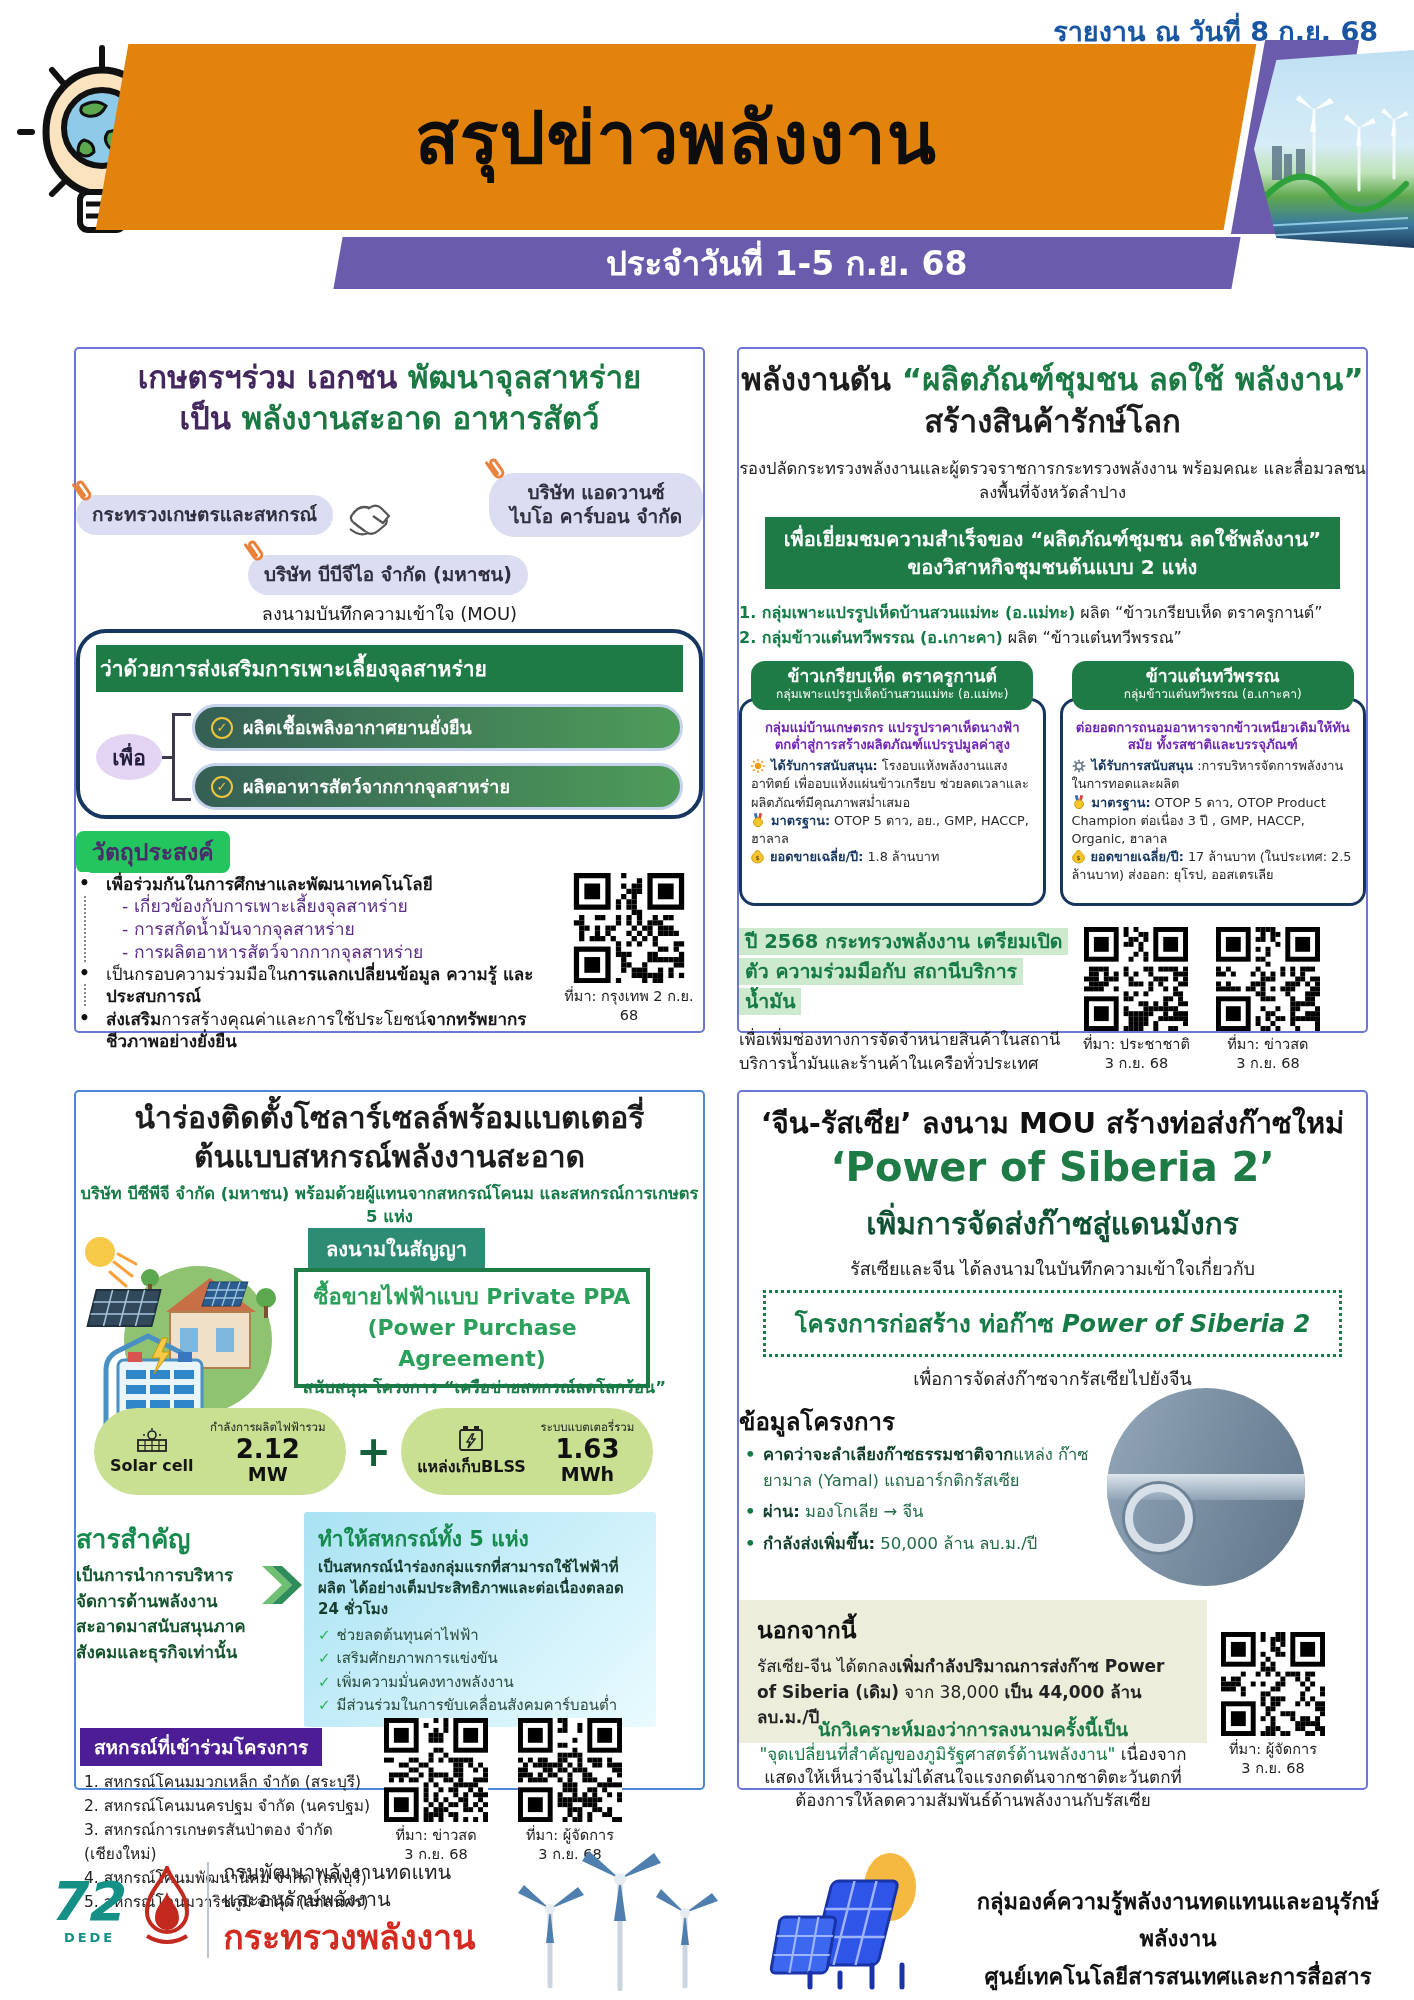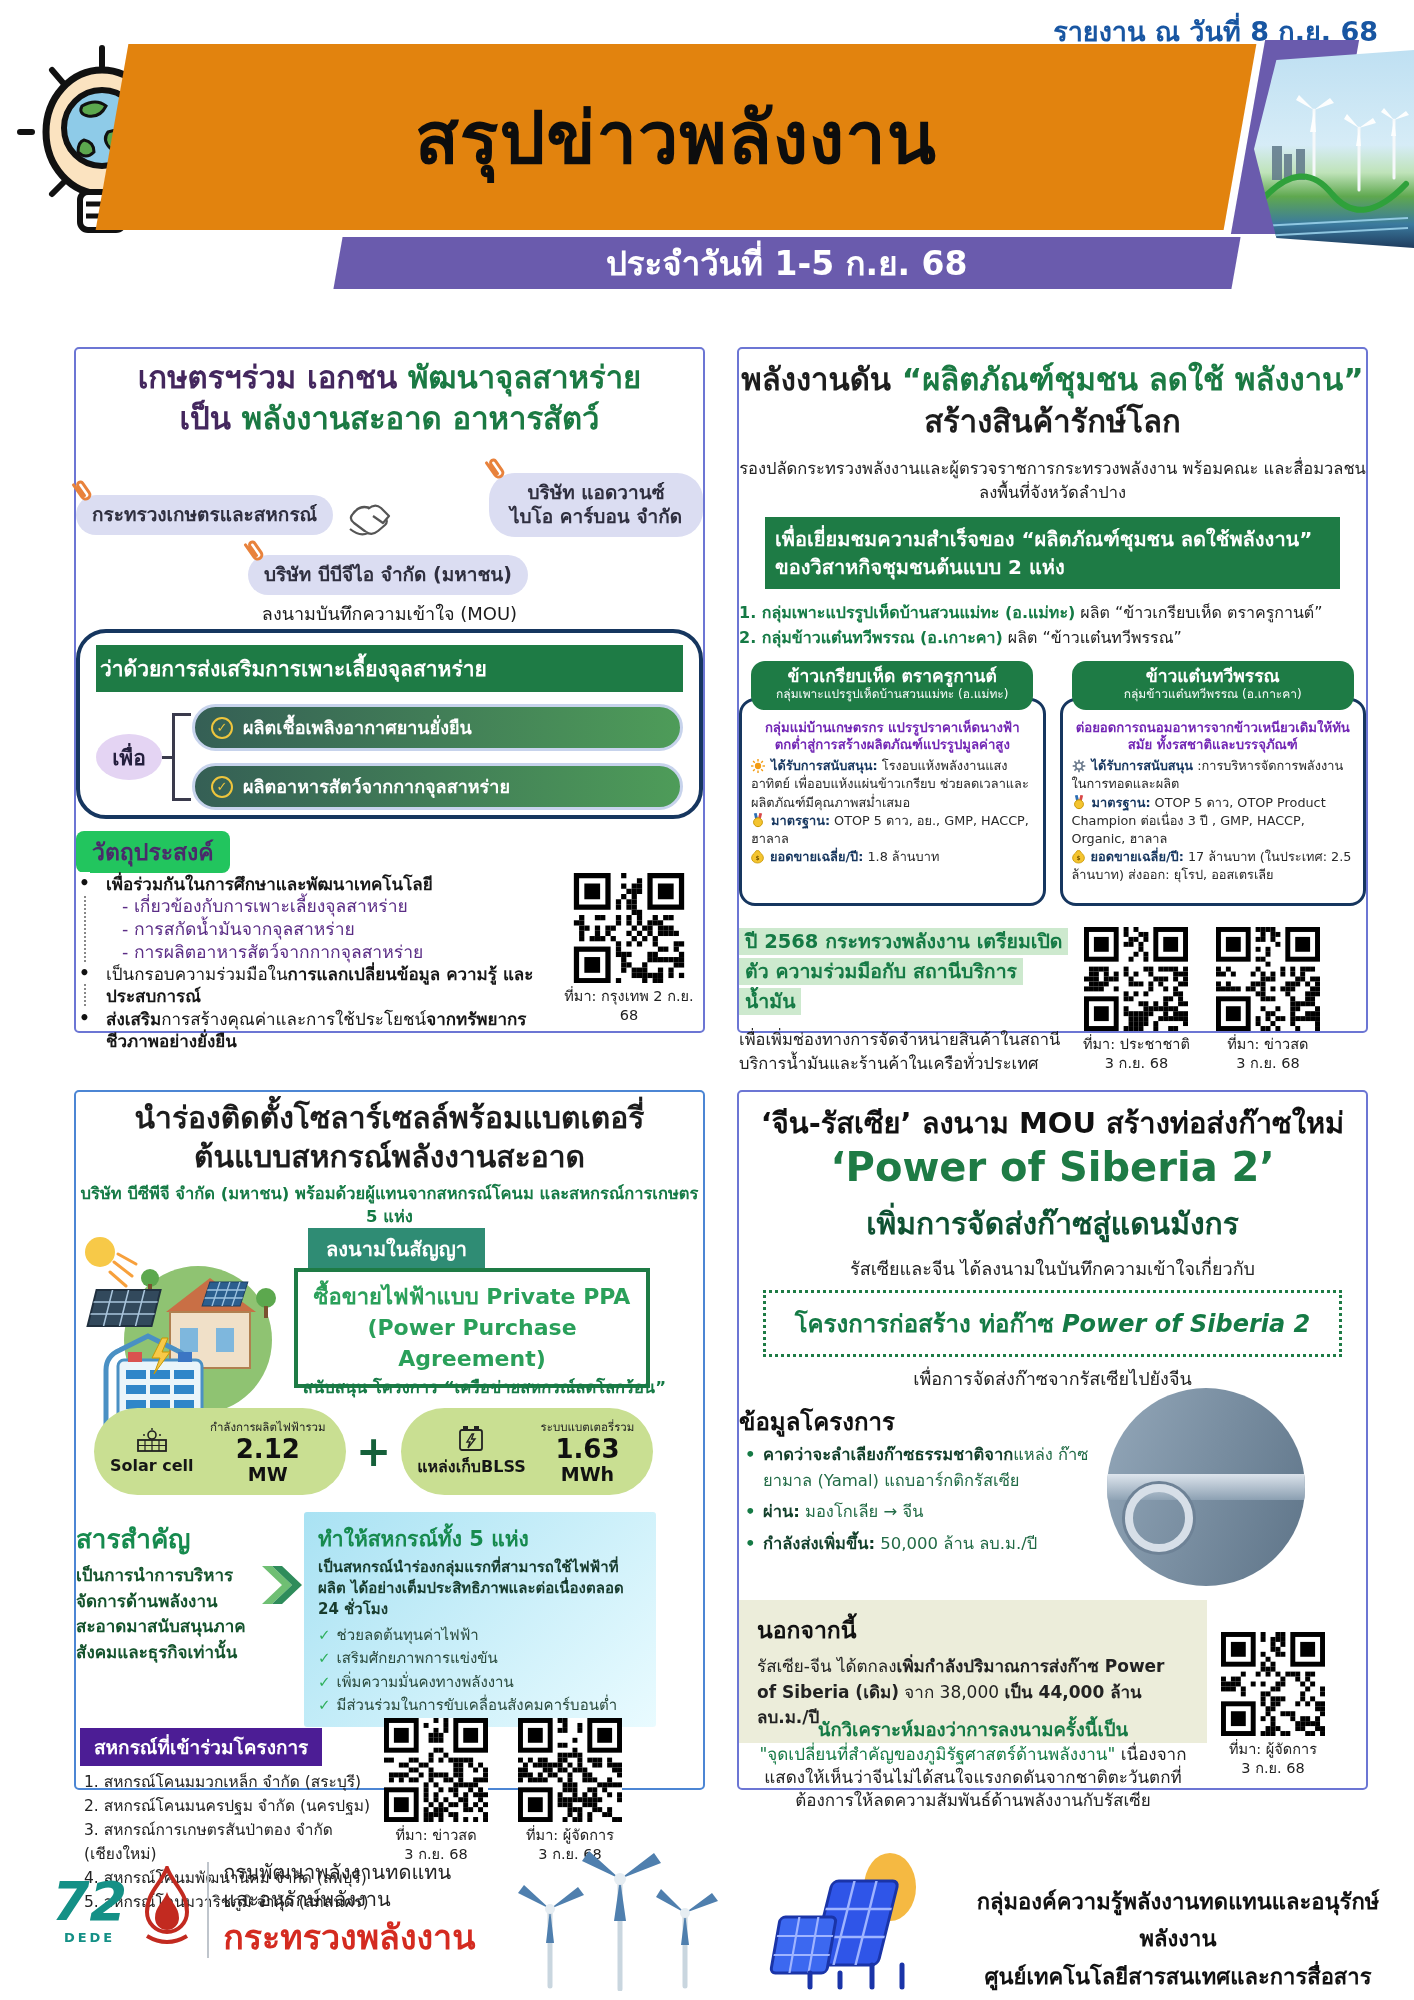--- a/index.html
+++ b/index.html
@@ -59,21 +59,21 @@
   .obj-item::before{content:"•";position:absolute;left:-7px;top:-1px;background:#fff;color:#111}
   .obj-sub{padding-left:36px;color:#5B2D86;font-weight:normal;font-size:17.5px;line-height:1.3}
   .qr-col{width:148px;display:flex;flex-direction:column;align-items:center;justify-content:flex-end;gap:4px}
   svg.qr{width:120px;height:120px}
   .qr-sm{width:104px !important;height:104px !important}
   .qr-caption{font-size:14.5px;color:#222;text-align:center;white-space:pre-line;line-height:1.3}
   
   .c2-title{left:0;right:0;top:10px;font-size:31px;font-weight:bold;line-height:1.35;text-align:center}
   .c2-sub{left:0;right:0;top:108px;font-size:16.5px;text-align:center;color:#222;line-height:1.45}
   .c2-green{left:26px;right:26px;top:168px;background:#1E7B45;color:#fff;font-weight:bold;font-size:20px;
-        padding:8px 10px;line-height:1.4}
+        text-align:center;padding:8px 10px;line-height:1.4}
   .c2-items{left:0;right:0;top:252px;font-size:16px;line-height:1.55;color:#222}
   .c2-items b.g{color:#157A45}
   .num{color:#157A45;font-weight:bold}
   .c2-cols{left:0;right:0;top:312px;display:flex;gap:14px}
   .col{flex:1;position:relative}
   .colhead{position:relative;z-index:2;width:92%;margin:0 auto;background:#1E7B45;border-radius:14px;
         color:#fff;text-align:center;padding:5px 8px 7px}
   .colhead .n{font-weight:bold;font-size:17.5px;line-height:1.2}
   .colhead .s{font-size:12px;line-height:1.3}
   .colbox{border:3.5px solid #16365F;border-radius:16px;margin-top:-12px;padding:18px 9px 8px;

